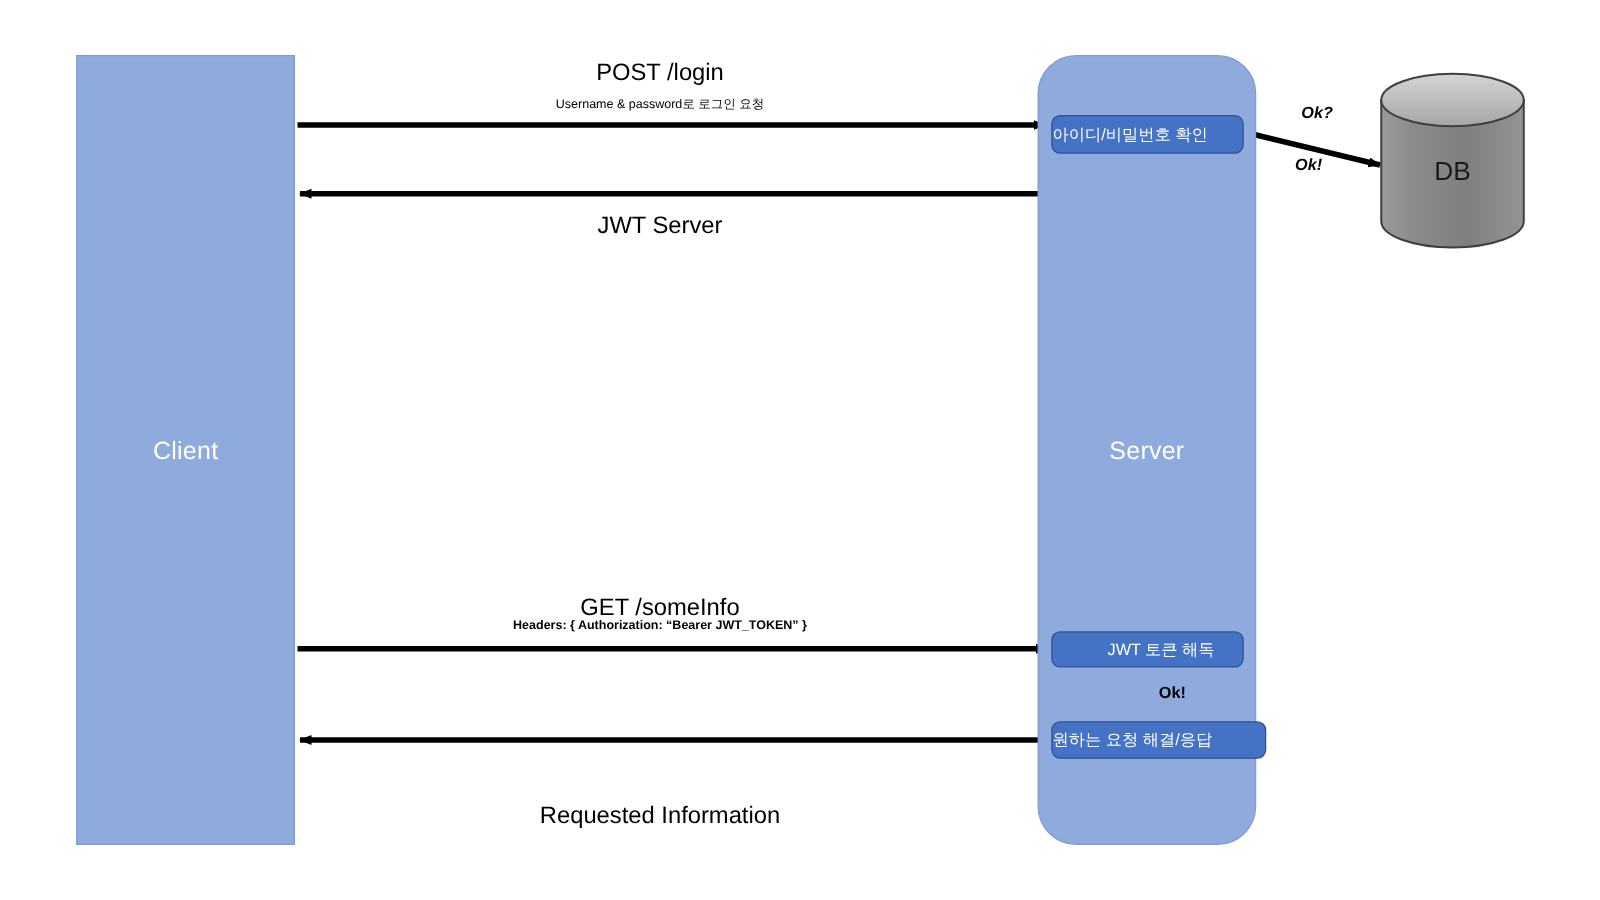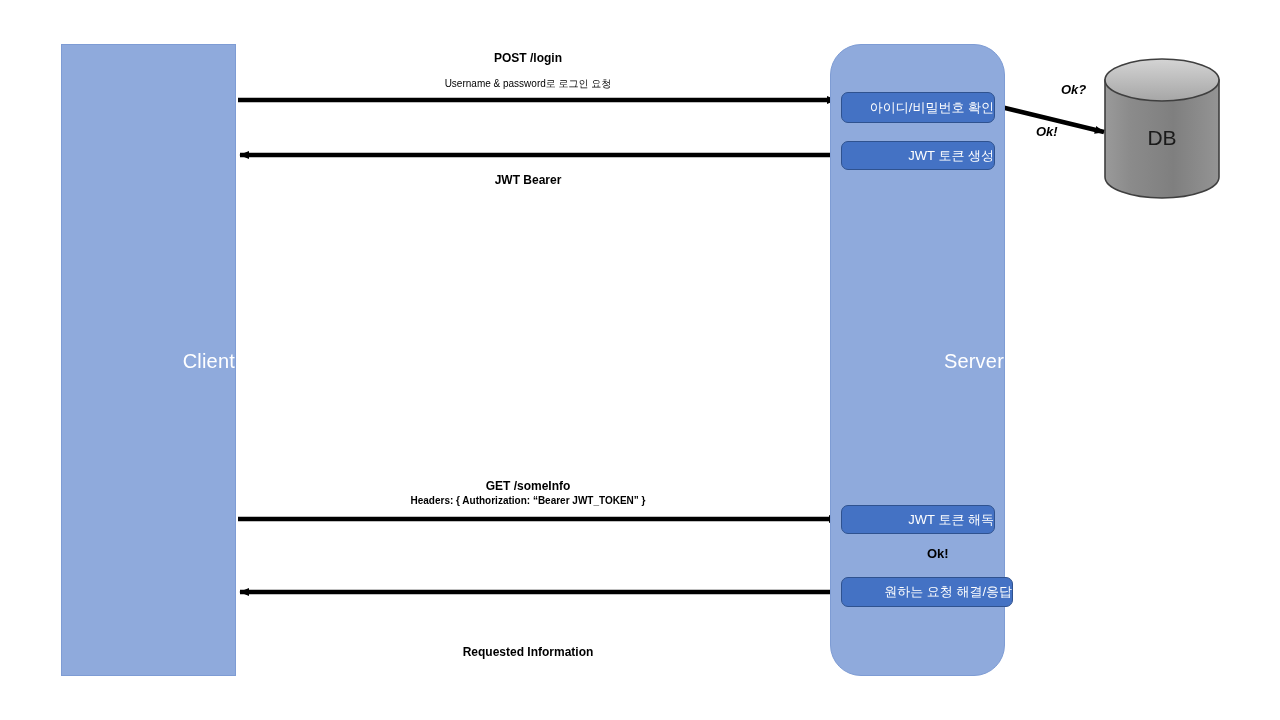--- a/index.html
+++ b/index.html
@@ -12,51 +12,51 @@
 
   
   .lifeline{
     position:absolute;
     background:#8faadc;
     border:1px solid #7e9cd4;
     box-sizing:border-box;
   }
   .lifeline .ll-label{
     position:absolute;left:0;width:100%;
-    text-align:right;color:#ffffff;
+    text-align:center;color:#ffffff;
     font-size:20px;line-height:24px;
     letter-spacing:.2px;
   }
 
   
   .srv-box{
     position:absolute;
     background:#4472c4;
     border:1px solid #2f528f;
     border-radius:7px;
     box-sizing:border-box;
     color:#ffffff;
     font-size:13px;
-    display:flex;align-items:center;justify-content:flex-end;
+    display:flex;align-items:center;justify-content:flex-start;
     text-align:center;
     white-space:nowrap;
   }
   .db-label{
     position:absolute;left:0;width:100%;text-align:center;
     color:#1a1a1a;font-size:21px;
   }
 
   
   .msg-label{
     position:absolute;
     text-align:center;
     color:#000000;
     white-space:nowrap;
   }
-  .title-line{font-size:12px;font-weight:bold;line-height:21px;}
+  .title-line{font-size:19px;font-weight:normal;line-height:21px;}
   .sub-line{font-size:10px;font-weight:normal;line-height:19px;}
   .ok-label{
     position:absolute;color:#000000;
     font-size:13px;font-weight:bold;font-style:italic;
     white-space:nowrap;
   }
   .ok-plain{
     position:absolute;color:#000000;
     font-size:13px;font-weight:bold;
     white-space:nowrap;
@@ -118,43 +118,40 @@
   </div>
 
   <div class="lifeline" style="left:830px;top:44px;width:175px;height:632px;border-radius:31px;">
     <div class="ll-label" style="top:304px;">Server</div>
   </div>
 
   <div class="srv-box" style="left:841px;top:92px;width:154px;height:31px;">
     <span>아이디/비밀번호 확인</span>
   </div>
 
-  <div class="srv-box" style="left:841px;top:141px;width:154px;height:29px;">
-    <span>JWT 토큰 생성</span>
-  </div>
 
-  <div class="srv-box" style="left:841px;top:505px;width:154px;height:29px;">
+  <div class="srv-box" style="left:841px;top:505px;width:154px;height:29px;padding-left:44px;">
     <span>JWT 토큰 해독</span>
   </div>
 
   <div class="srv-box" style="left:841px;top:577px;width:172px;height:30px;">
     <span>원하는 요청 해결/응답</span>
   </div>
 
   <div class="db-label" style="left:1105px;top:126px;width:114px;">DB</div>
 
   <div class="msg-label title-line" style="left:328px;top:48px;width:400px;">POST /login</div>
   <div class="msg-label sub-line" style="left:328px;top:74px;width:400px;">Username &amp; password로 로그인 요청</div>
 
-  <div class="msg-label title-line" style="left:328px;top:170px;width:400px;">JWT Bearer</div>
+  <div class="msg-label title-line" style="left:328px;top:170px;width:400px;">JWT Server</div>
 
   <div class="msg-label title-line" style="left:328px;top:476px;width:400px;">GET /someInfo</div>
   <div class="msg-label sub-line" style="left:288px;top:491px;width:480px;font-weight:bold;">Headers: { Authorization: “Bearer JWT_TOKEN” }</div>
 
   <div class="msg-label title-line" style="left:328px;top:605px;width:400px;margin-top:37px;">Requested Information</div>
 
-  <div class="ok-label" style="left:1041px;top:82px;margin-left:20px;">Ok?</div>
+  <div class="ok-label" style="left:1041px;top:82px;">Ok?</div>
 
   <div class="ok-label" style="left:1036px;top:124px;">Ok!</div>
 
   <div class="ok-plain" style="left:927px;top:546px;">Ok!</div>
 
 </div>
 
 </body></html>

